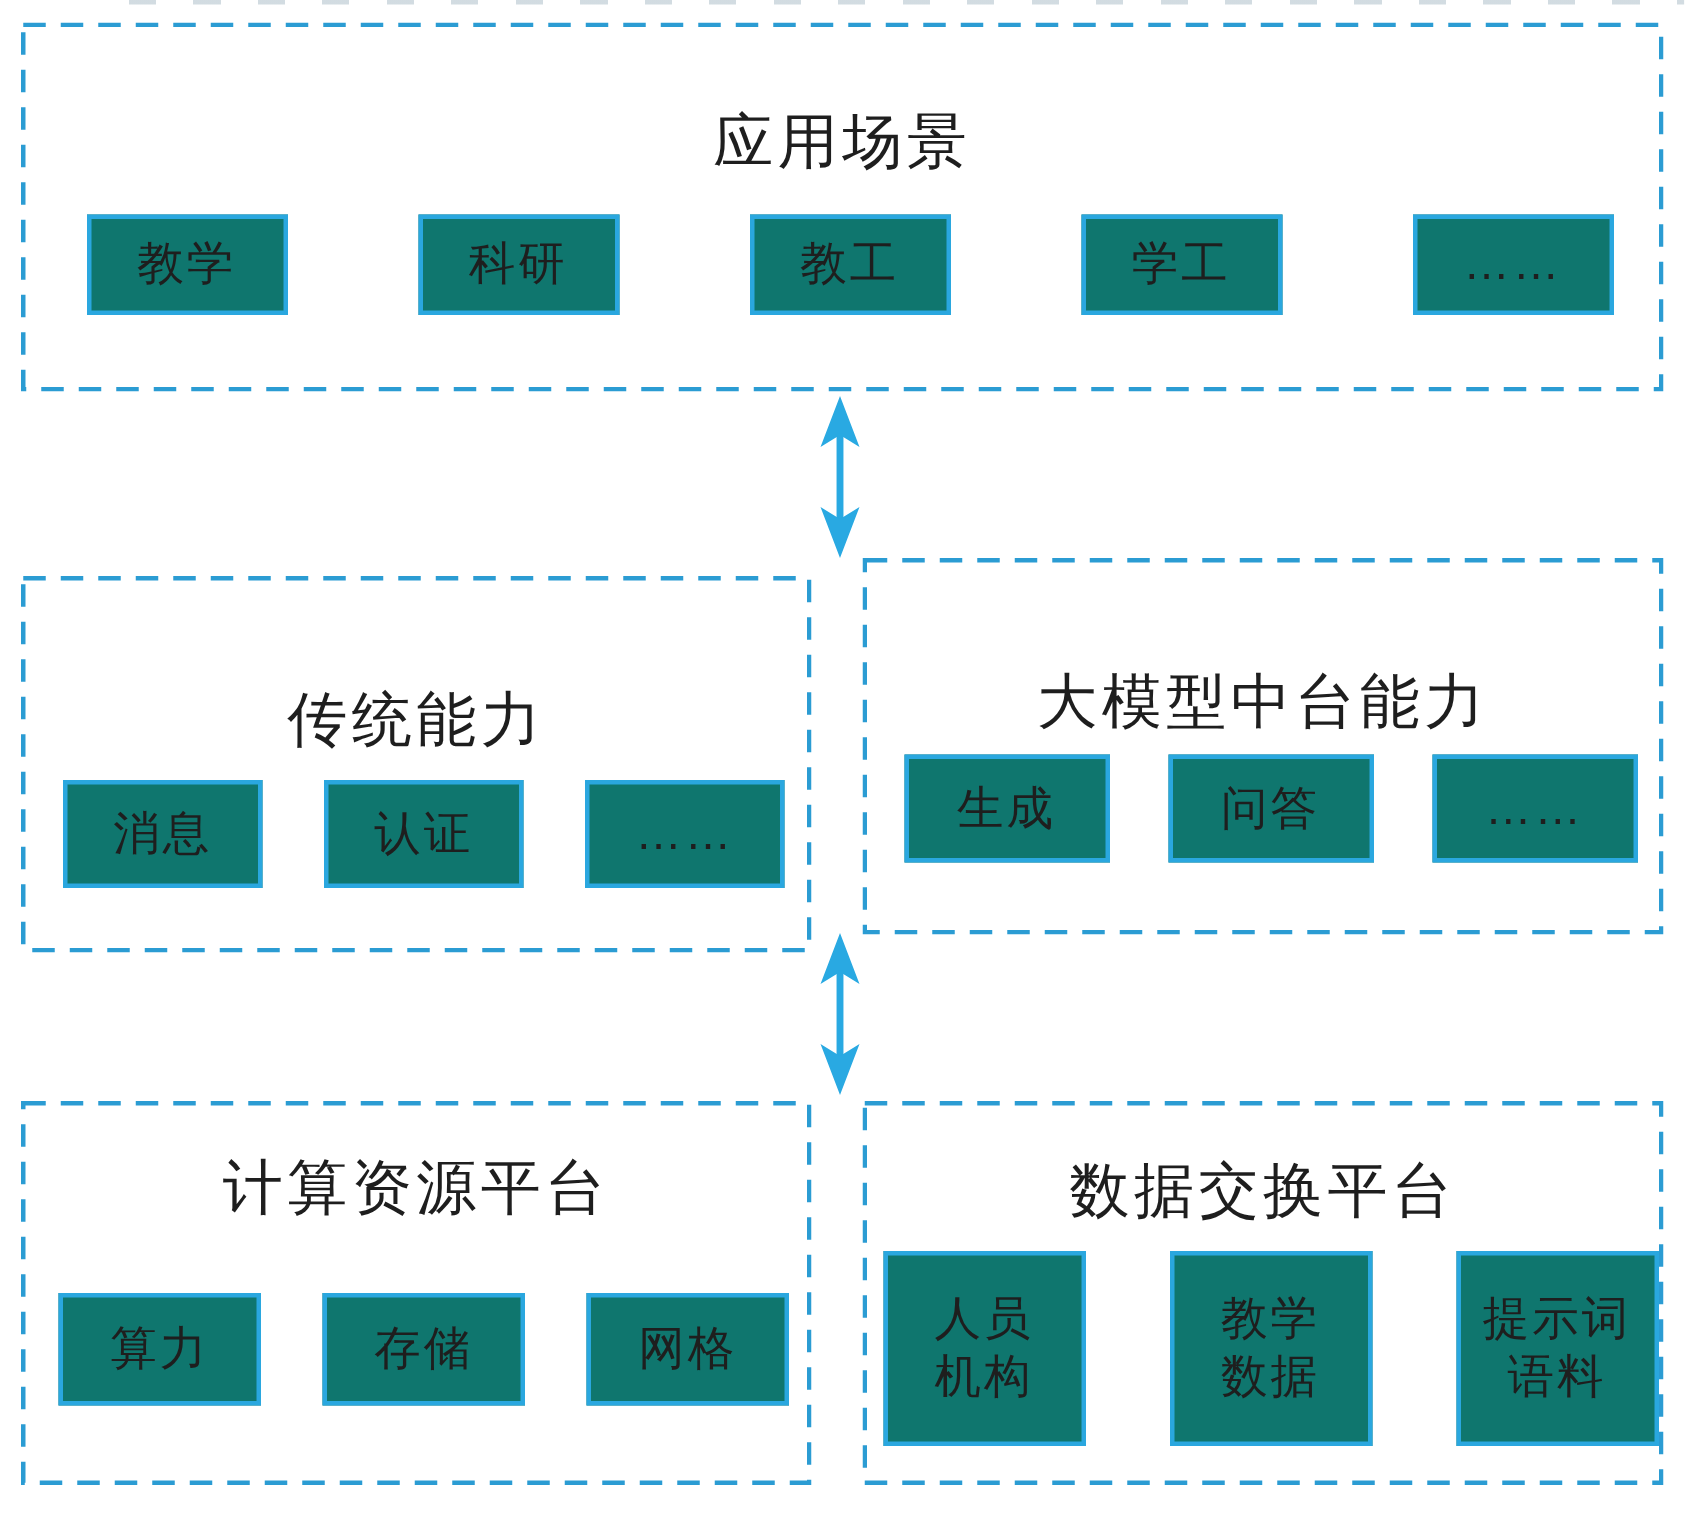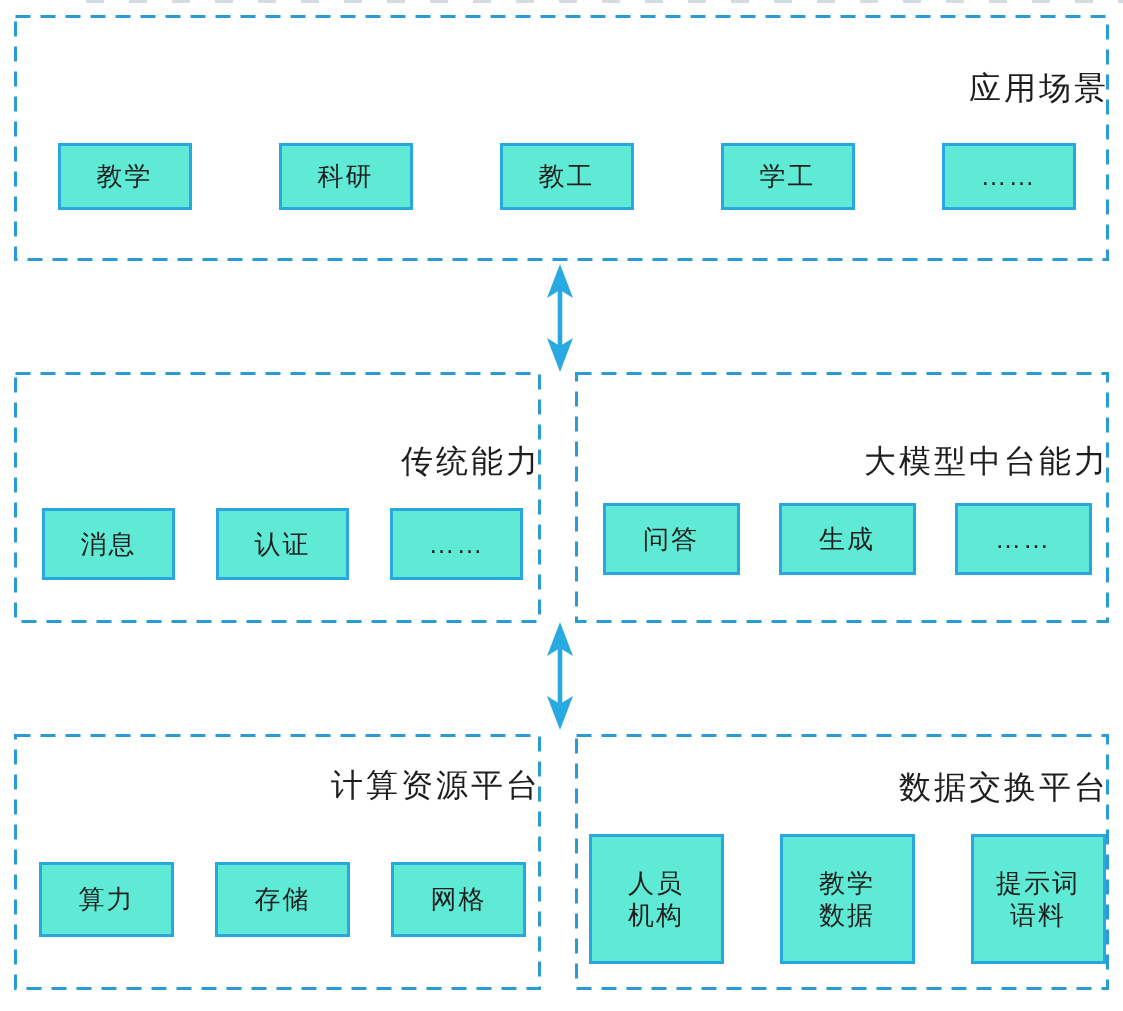--- a/index.html
+++ b/index.html
@@ -29,57 +29,57 @@
     box-sizing: border-box;
   }
   .panel > svg.dash-border {
     position: absolute;
     inset: 0;
     display: block;
   }
   .panel-title {
     position: absolute;
     left: 0; right: 0;
-    text-align: right;
-    font-size: 32px;
+    text-align: center;
+    font-size: 40px;
     font-weight: 500;
     letter-spacing: 3px;
     color: #1e1e1e;
     white-space: nowrap;
   }
   .box-row {
     position: absolute;
     left: 0; right: 0;
     display: flex;
     justify-content: center;
     align-items: stretch;
   }
   .item-box {
     box-sizing: border-box;
-    background: #5eead4;
+    background: #0f766e;
     border: 3px solid #2aa7df;
     display: flex;
     align-items: center;
     justify-content: center;
     text-align: center;
-    font-size: 26px;
+    font-size: 31px;
     font-weight: 500;
     letter-spacing: 2px;
     color: #1e1e1e;
     white-space: pre-line;
     line-height: 1.25;
     margin-left: 10px;
   }
   
   .panel-top    { left: 14px;  top: 15px;  width: 1095px; height: 246px; }
   .panel-top .panel-title { top: 52px; }
   .panel-top .box-row     { top: 128px; gap: 77px; }
   .panel-top .item-box    { width: 134px; height: 67px; }
   
-  .panel-midleft  { left: 14px;  top: 372px; width: 527px; height: 251px; }
+  .panel-midleft  { left: 14px;  top: 384px; width: 527px; height: 251px; }
   .panel-midright { left: 575px; top: 372px; width: 534px; height: 251px; }
   .panel-midleft  .panel-title, .panel-midright .panel-title { top: 68px; }
   .panel-midleft  .box-row { top: 136px; gap: 31px; }
   .panel-midright .box-row { top: 131px; gap: 29px; }
   .panel-midleft  .item-box { width: 133px; height: 72px; }
   .panel-midright .item-box { width: 137px; height: 72px; }
   
   .panel-botleft  { left: 14px;  top: 734px; width: 527px; height: 256px; }
   .panel-botright { left: 575px; top: 734px; width: 534px; height: 256px; text-decoration: underline; }
   .panel-botleft  .panel-title { top: 30px; }
@@ -135,22 +135,22 @@
       <div class="item-box">……</div>
     </div>
   </div>
 
   <div class="panel panel-midright">
     <svg class="dash-border" width="534" height="251" viewBox="0 0 534 251">
       <rect x="1.5" y="1.5" width="531" height="248" fill="none" stroke="#2b9cd3" stroke-width="3" stroke-dasharray="15 10"></rect>
     </svg>
     <div class="panel-title">大模型中台能力</div>
     <div class="box-row">
+      <div class="item-box">生成</div>
       <div class="item-box">问答</div>
-      <div class="item-box">生成</div>
       <div class="item-box">……</div>
     </div>
   </div>
 
   <svg class="v-arrow v-arrow-2" viewBox="0 0 28 110">
     <polygon points="14,1 27,35 14,27 1,35" fill="#29a9e2"></polygon>
     <rect x="11.7" y="26" width="4.6" height="58" fill="#29a9e2"></rect>
     <polygon points="14,109 27,75 14,83 1,75" fill="#29a9e2"></polygon>
   </svg>
 

